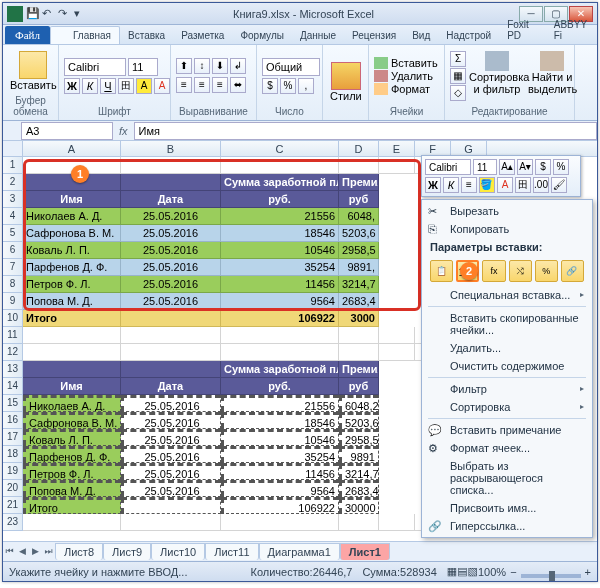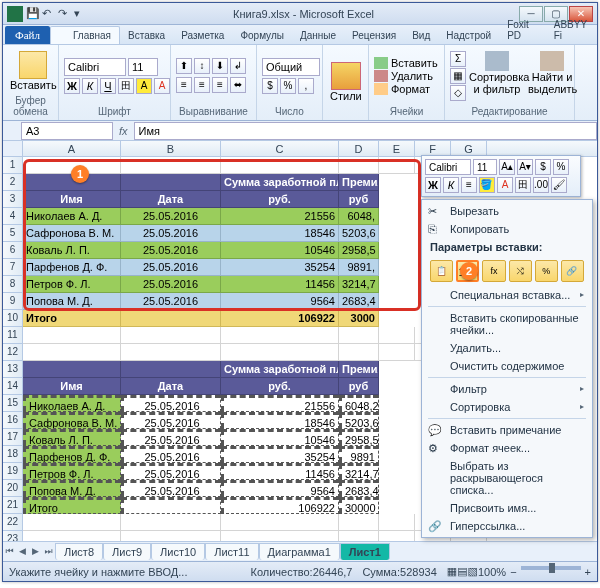--- a/index.html
+++ b/index.html
@@ -72,24 +72,24 @@
 .menu-item.header{font-weight:bold;padding-left:6px;color:#234;}
 .menu-sep{height:1px;background:#c5d5e8;margin:2px 4px;}
 .menu-item .icon{position:absolute;left:4px;top:3px;width:16px;height:14px;}
 .paste-options{display:flex;gap:3px;padding:4px 6px;}
 .paste-opt{width:24px;height:22px;border:1px solid #d4a838;background:linear-gradient(#fce8a8,#f9d66c);border-radius:2px;text-align:center;line-height:20px;font-size:9px;}
 .paste-opt.hl{border:2px solid #ff7f27;padding-top:0;}
 .sheet-tabs{height:20px;background:#e8f0fa;border-top:1px solid #b5c9e4;display:flex;align-items:center;}
 .nav-btns{display:flex;width:52px;}
 .nav-btns span{width:13px;text-align:center;color:#567;font-size:9px;}
 .sheet-tab{padding:2px 8px;background:#f5f9fc;border:1px solid #b5c9e4;border-bottom:none;font-size:11px;color:#345;border-radius:0 0 3px 3px;}
-.sheet-tab.active{background:#14b8a6;font-weight:bold;}
+.sheet-tab.active{background:#fca5a5;font-weight:bold;}
 .status-bar{height:20px;background:linear-gradient(#e4ecf7,#cfddf0);border-top:1px solid #9db4d6;display:flex;align-items:center;padding:0 6px;font-size:10px;color:#345;}
 .status-bar .spacer{flex:1;}
-.zoom{display:flex;align-items:flex-start;gap:4px;}
+.zoom{display:flex;align-items:flex-end;gap:4px;}
 .zoom-slider{width:60px;height:4px;background:#9db4d6;position:relative;}
 .zoom-slider .thumb{position:absolute;width:6px;height:10px;background:#567;top:-3px;left:28px;}
 .arrow-sub{position:absolute;right:6px;top:4px;color:#567;font-size:8px;}
 </style>
 </head>
 <body>
 
 <div class="window">
   <div class="titlebar">
     <span class="excel-icon"></span>
@@ -399,30 +399,20 @@
           <div class="cell tbl-dash c col-B">25.05.2016</div>
           <div class="cell tbl-dash r col-C">9564</div>
           <div class="cell tbl-dash r col-D">2683,451</div>
         </div>
         <div class="row">
           <div class="row-h">21</div>
           <div class="cell tbl-green2 tbl-dash col-A">Итого</div>
           <div class="cell tbl-dash col-B"></div>
           <div class="cell tbl-dash r col-C">106922</div>
           <div class="cell tbl-dash r col-D">30000</div>
-        </div>
-        <div class="row">
-          <div class="row-h">22</div>
-          <div class="cell  col-A"></div>
-          <div class="cell  col-B"></div>
-          <div class="cell  col-C"></div>
-          <div class="cell  col-D"></div>
-          <div class="cell  col-E"></div>
-          <div class="cell  col-F"></div>
-          <div class="cell  col-G"></div>
         </div>
         <div class="row">
           <div class="row-h">23</div>
           <div class="cell  col-A"></div>
           <div class="cell  col-B"></div>
           <div class="cell  col-C"></div>
           <div class="cell  col-D"></div>
           <div class="cell  col-E"></div>
           <div class="cell  col-F"></div>
           <div class="cell  col-G"></div>

